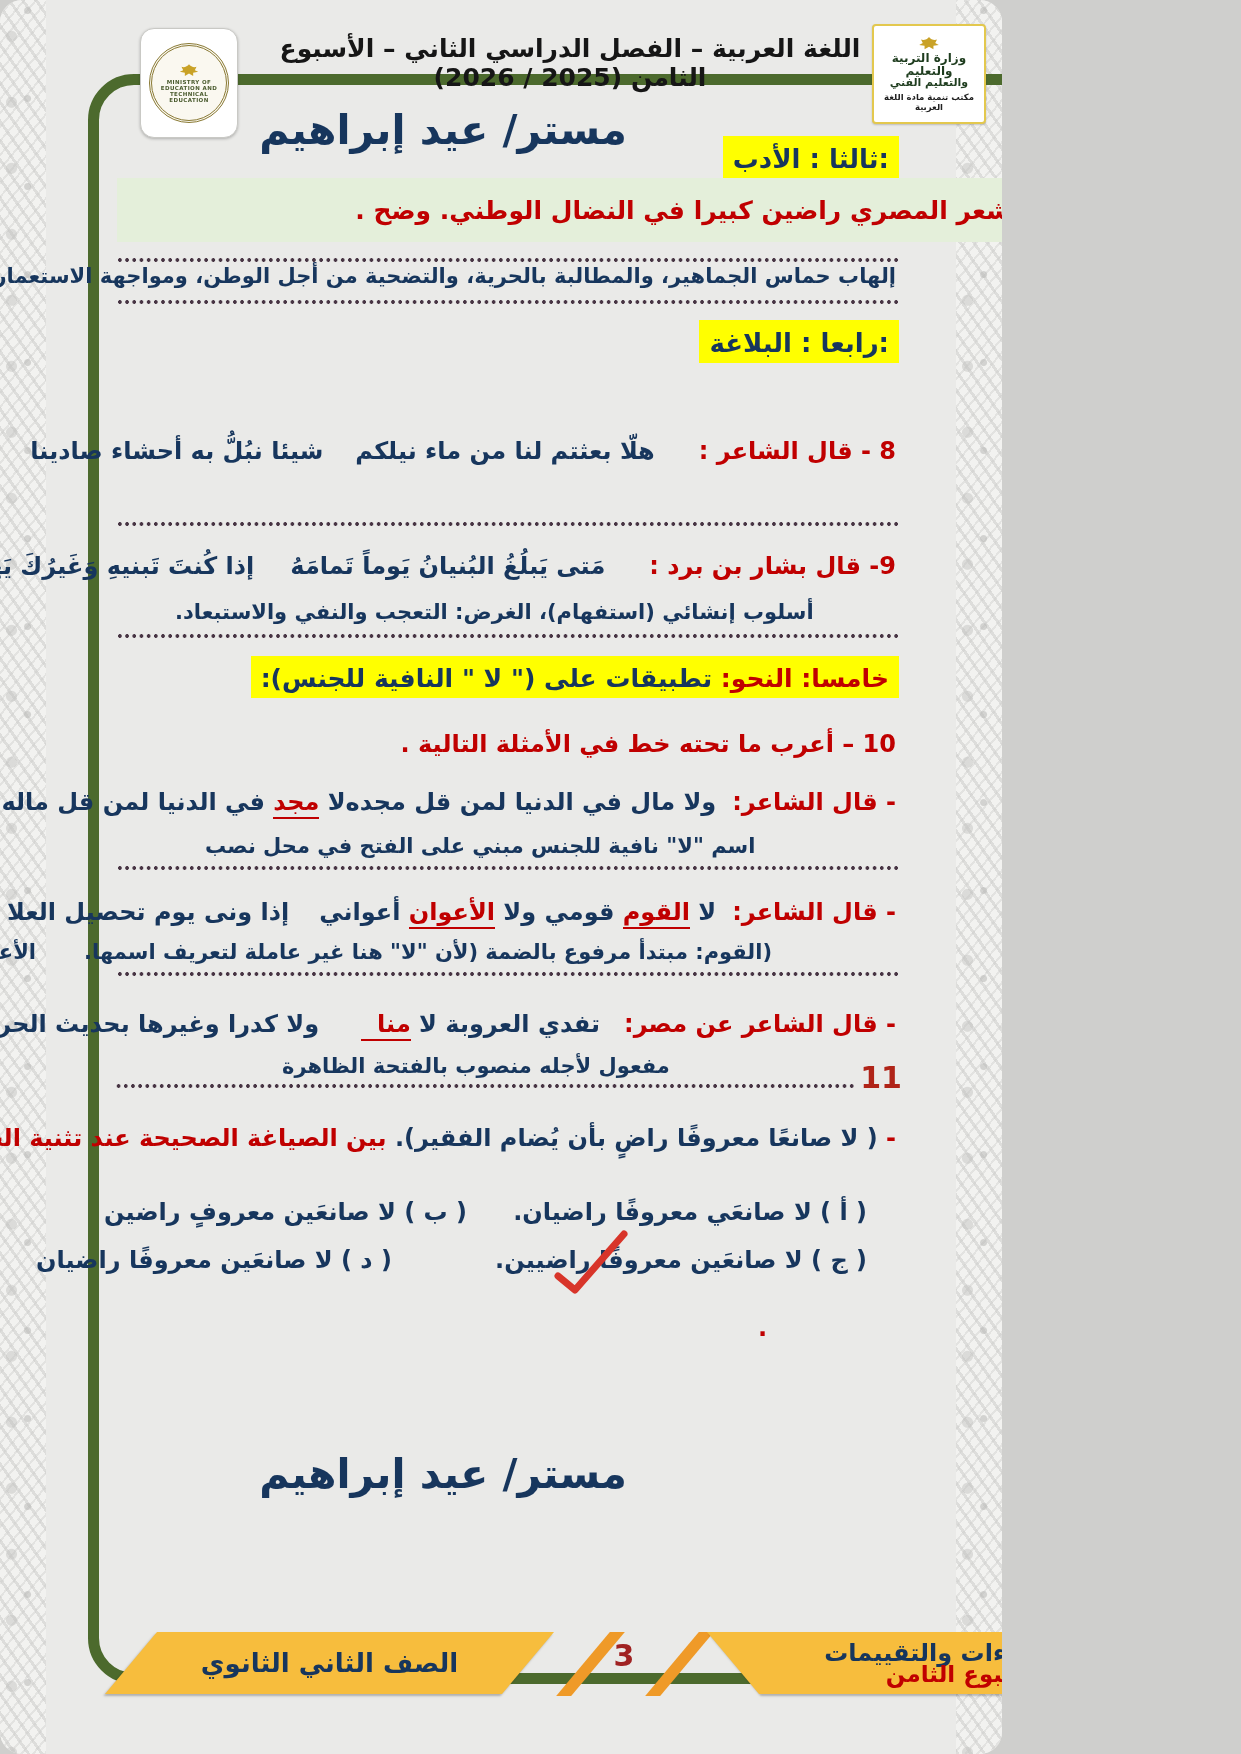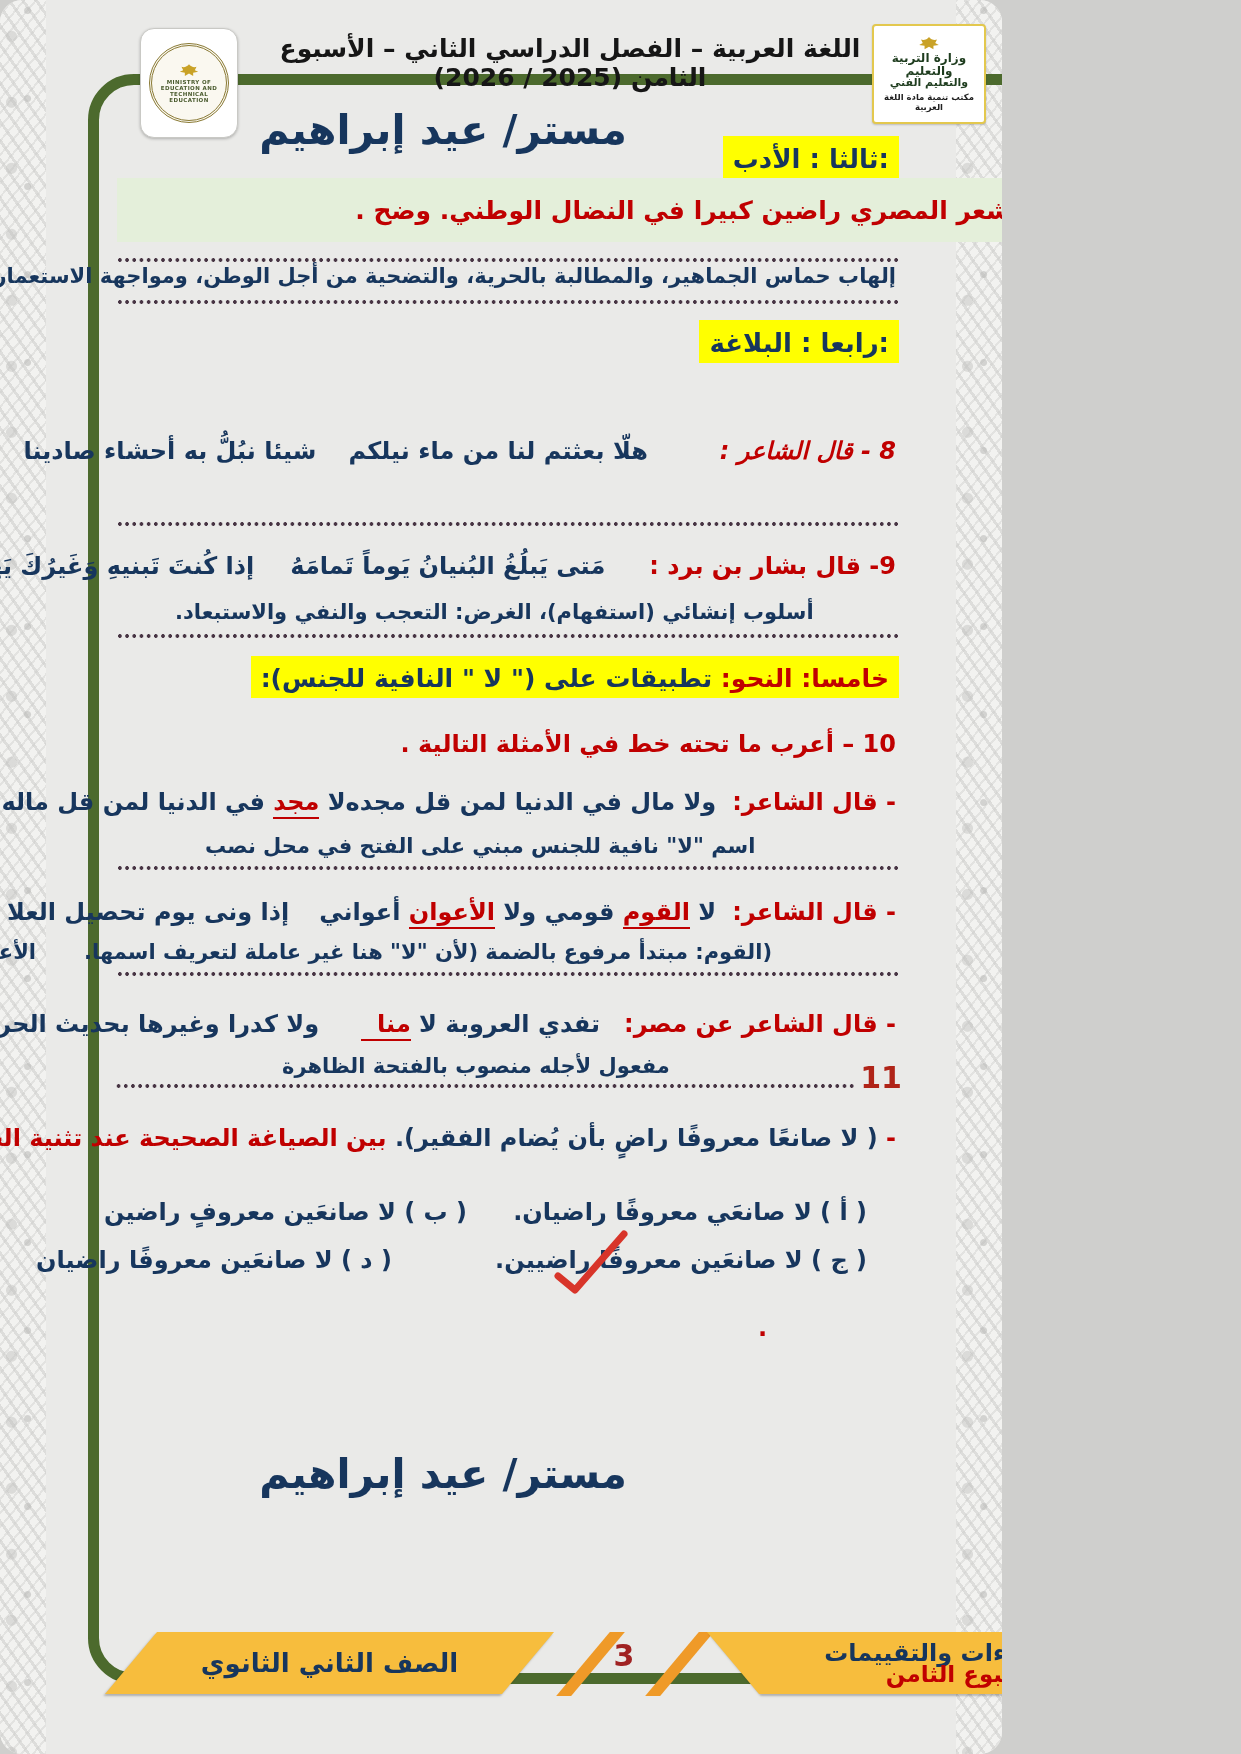--- a/index.html
+++ b/index.html
@@ -85,21 +85,21 @@
   </div>
 
   <div class="a dots" style="top:256px;left:116px;right:102px;"></div>
   <div class="a rtl ans" style="top:264px;right:106px;">إلهاب حماس الجماهير، والمطالبة بالحرية، والتضحية من أجل الوطن، ومواجهة الاستعمار.</div>
   <div class="a dots" style="top:298px;left:116px;right:102px;"></div>
 
   <div class="a tag" style="top:320px;right:103px;">رابعا : البلاغة:</div>
 
 
   <div class="a vrow" style="top:437px;right:106px;">
-    <span class="red" style="margin-left:72px;font-style:italic;">8 - قال الشاعر :</span>
+    <span class="red" style="margin-left:44px;">8 - قال الشاعر :</span>
     <span class="navy" style="margin-left:32px;">هلّا بعثتم لنا من ماء نيلكم</span>
     <span class="navy">شيئا نبُلُّ به أحشاء صادينا</span>
   </div>
   <div class="a dots" style="top:520px;left:116px;right:102px;"></div>
 
   <div class="a vrow" style="top:552px;right:106px;">
     <span class="red" style="margin-left:44px;">9- قال بشار بن برد :</span>
     <span class="navy" style="margin-left:36px;">مَتى يَبلُغُ البُنيانُ يَوماً تَمامَهُ</span>
     <span class="navy">إذا كُنتَ تَبنيهِ وَغَيرُكَ يَهدِمُ</span>
   </div>

